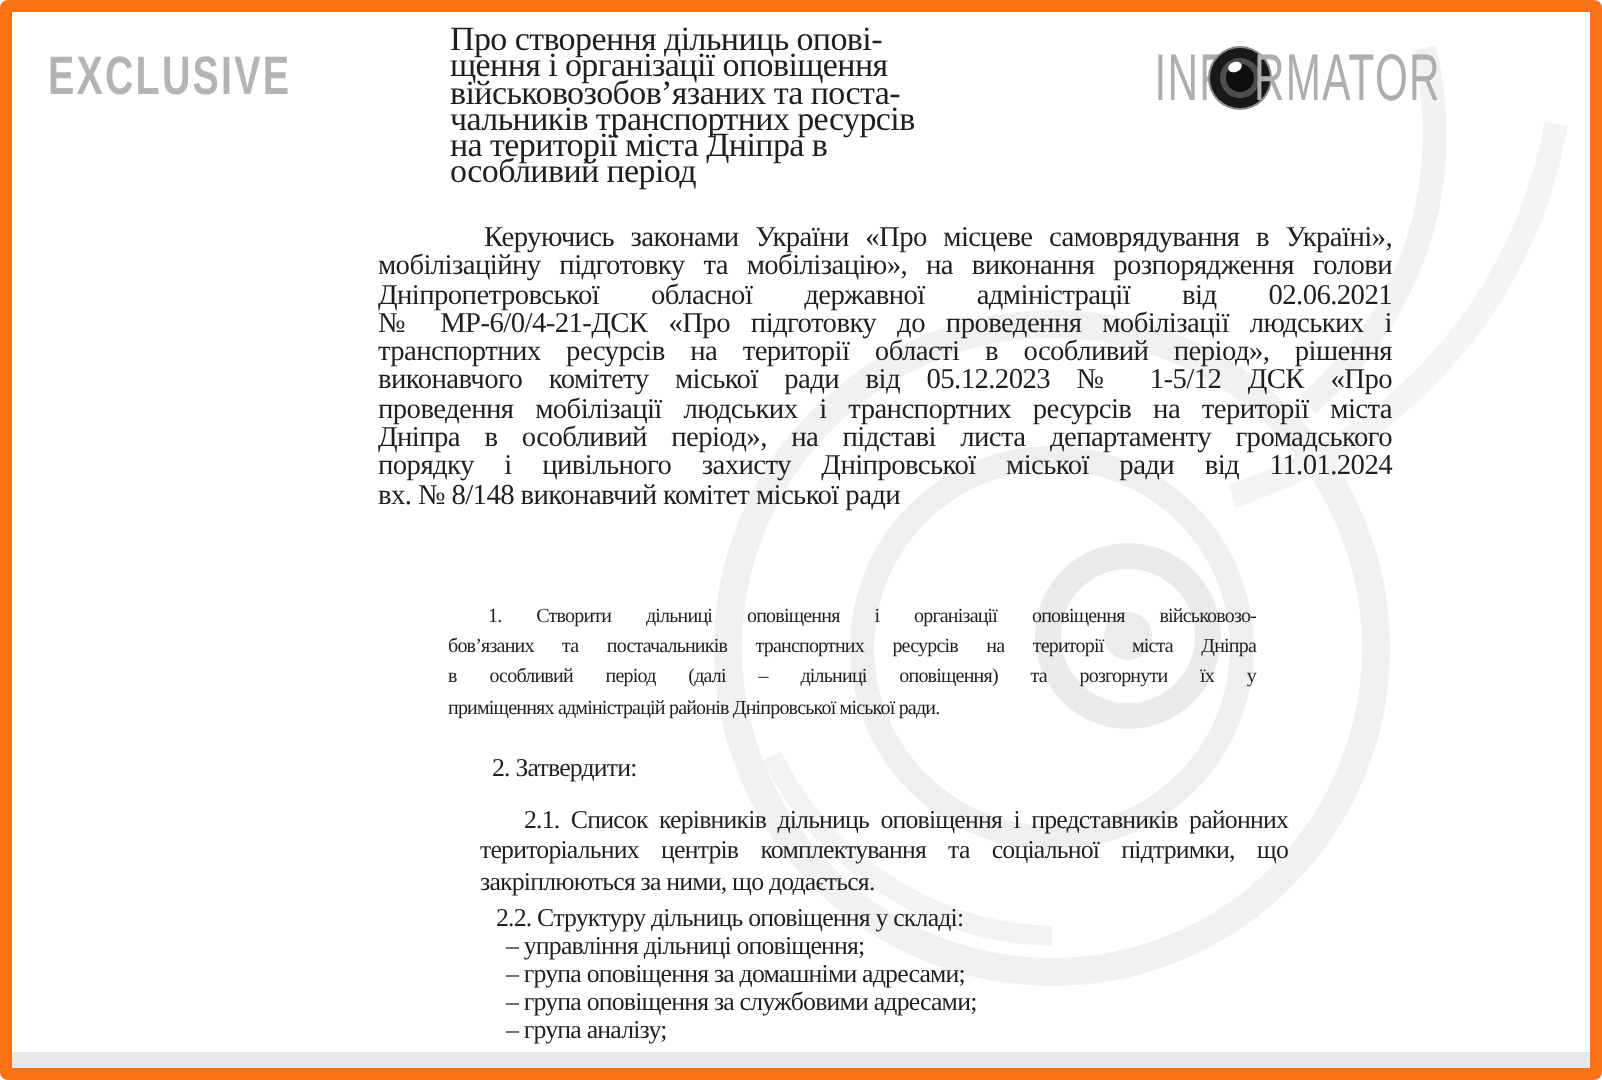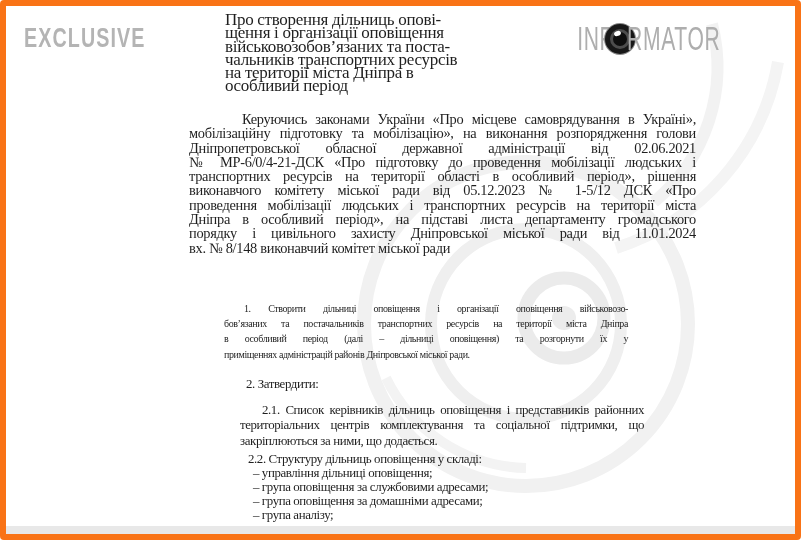--- a/index.html
+++ b/index.html
@@ -130,21 +130,21 @@
   <div class="block item21 jblock">
       <div class="line">2.1. Список керівників дільниць оповіщення і представників районних</div>
       <div class="line">територіальних центрів комплектування та соціальної підтримки, що</div>
       <div class="line">закріплюються за ними, що додається.</div>
     </div>
 
   <div class="block item22">
     <div class="heading">2.2. Структуру дільниць оповіщення у складі:</div>
     <div>
         <div class="line">– управління дільниці оповіщення;</div>
+        <div class="line">– група оповіщення за домашніми адресами;</div>
         <div class="line">– група оповіщення за службовими адресами;</div>
-        <div class="line">– група оповіщення за домашніми адресами;</div>
         <div class="line">– група аналізу;</div>
         <div class="line">– група розшуку.</div>
       </div>
   </div>
 
   <div class="bottom-band"></div>
 </div>
 
 </body></html>

